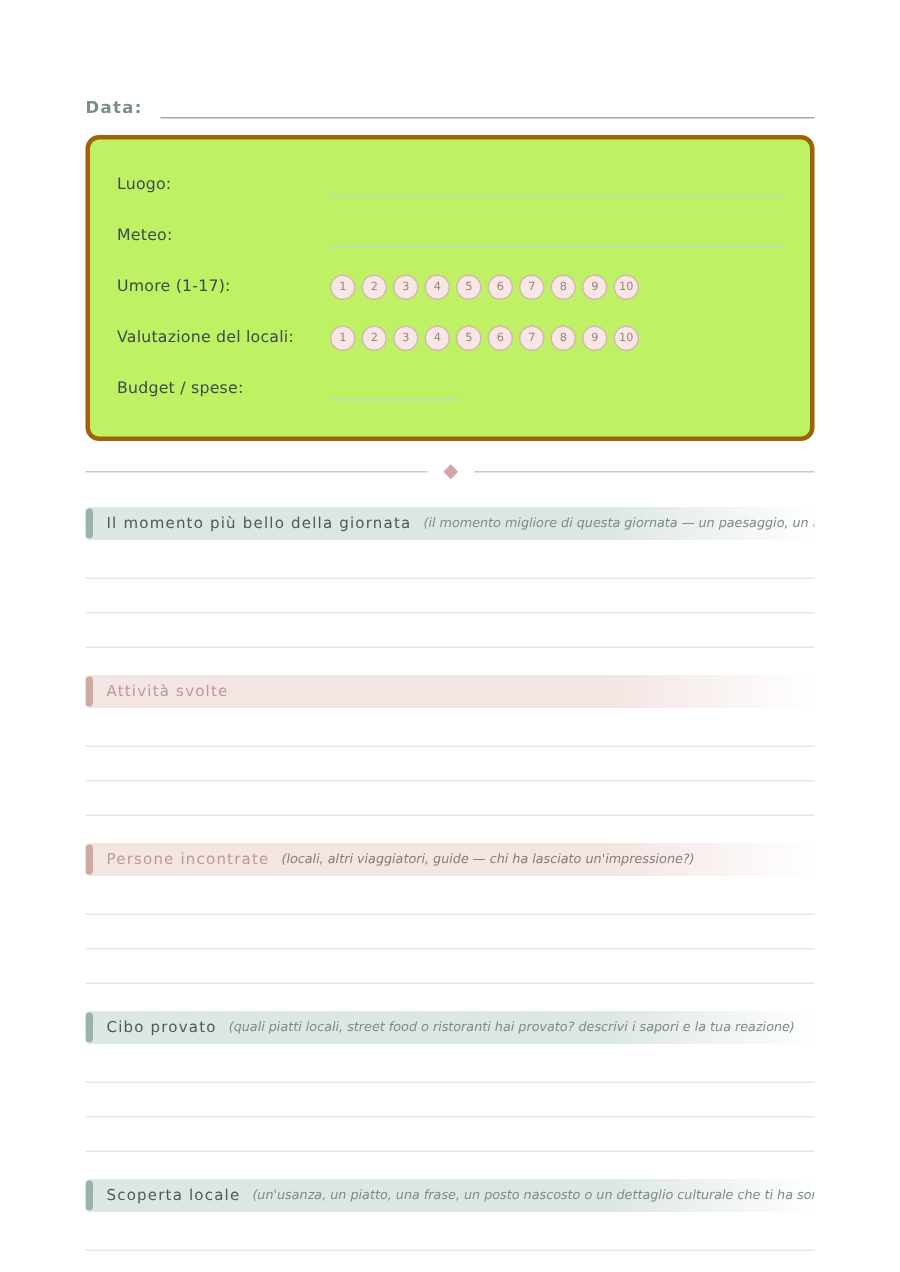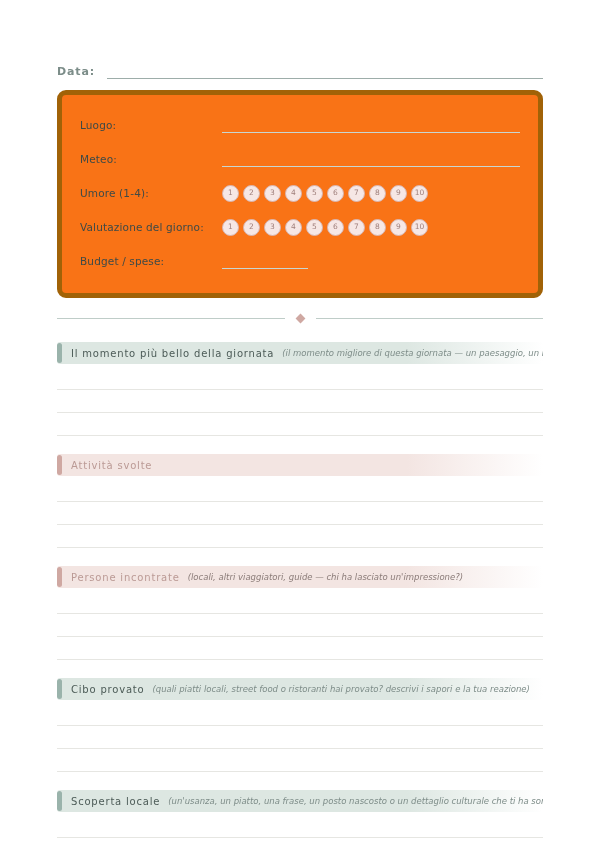--- a/index.html
+++ b/index.html
@@ -43,22 +43,22 @@
   .date-line {
     flex: 1;
     margin-left: 12px;
     border-bottom: 1px solid #9dada9;
     height: 13px;
   }
 
   
   .info-card {
     margin-top: 11px;
-    background: #f97316;
-    border: 5px solid #a16207;
+    background: #bef264;
+    border: 3px solid #a16207;
     border-radius: 9px;
     padding: 13px 18px 15px 18px;
     box-sizing: border-box;
   }
   .info-row {
     display: flex;
     align-items: center;
     height: 34px;
   }
   .info-label {
@@ -204,36 +204,36 @@
           <div class="rule"></div>
         </div>
       </div>
       <div class="info-row">
         <div class="info-label">Meteo:</div>
         <div class="info-fill">
           <div class="rule"></div>
         </div>
       </div>
       <div class="info-row">
-        <div class="info-label">Umore (1-4):</div>
+        <div class="info-label">Umore (1-17):</div>
         <div class="rating">
           <div class="rating-dot">1</div>
           <div class="rating-dot">2</div>
           <div class="rating-dot">3</div>
           <div class="rating-dot">4</div>
           <div class="rating-dot">5</div>
           <div class="rating-dot">6</div>
           <div class="rating-dot">7</div>
           <div class="rating-dot">8</div>
           <div class="rating-dot">9</div>
           <div class="rating-dot">10</div>
         </div>
       </div>
       <div class="info-row">
-        <div class="info-label">Valutazione del giorno:</div>
+        <div class="info-label">Valutazione del locali:</div>
         <div class="rating">
           <div class="rating-dot">1</div>
           <div class="rating-dot">2</div>
           <div class="rating-dot">3</div>
           <div class="rating-dot">4</div>
           <div class="rating-dot">5</div>
           <div class="rating-dot">6</div>
           <div class="rating-dot">7</div>
           <div class="rating-dot">8</div>
           <div class="rating-dot">9</div>

